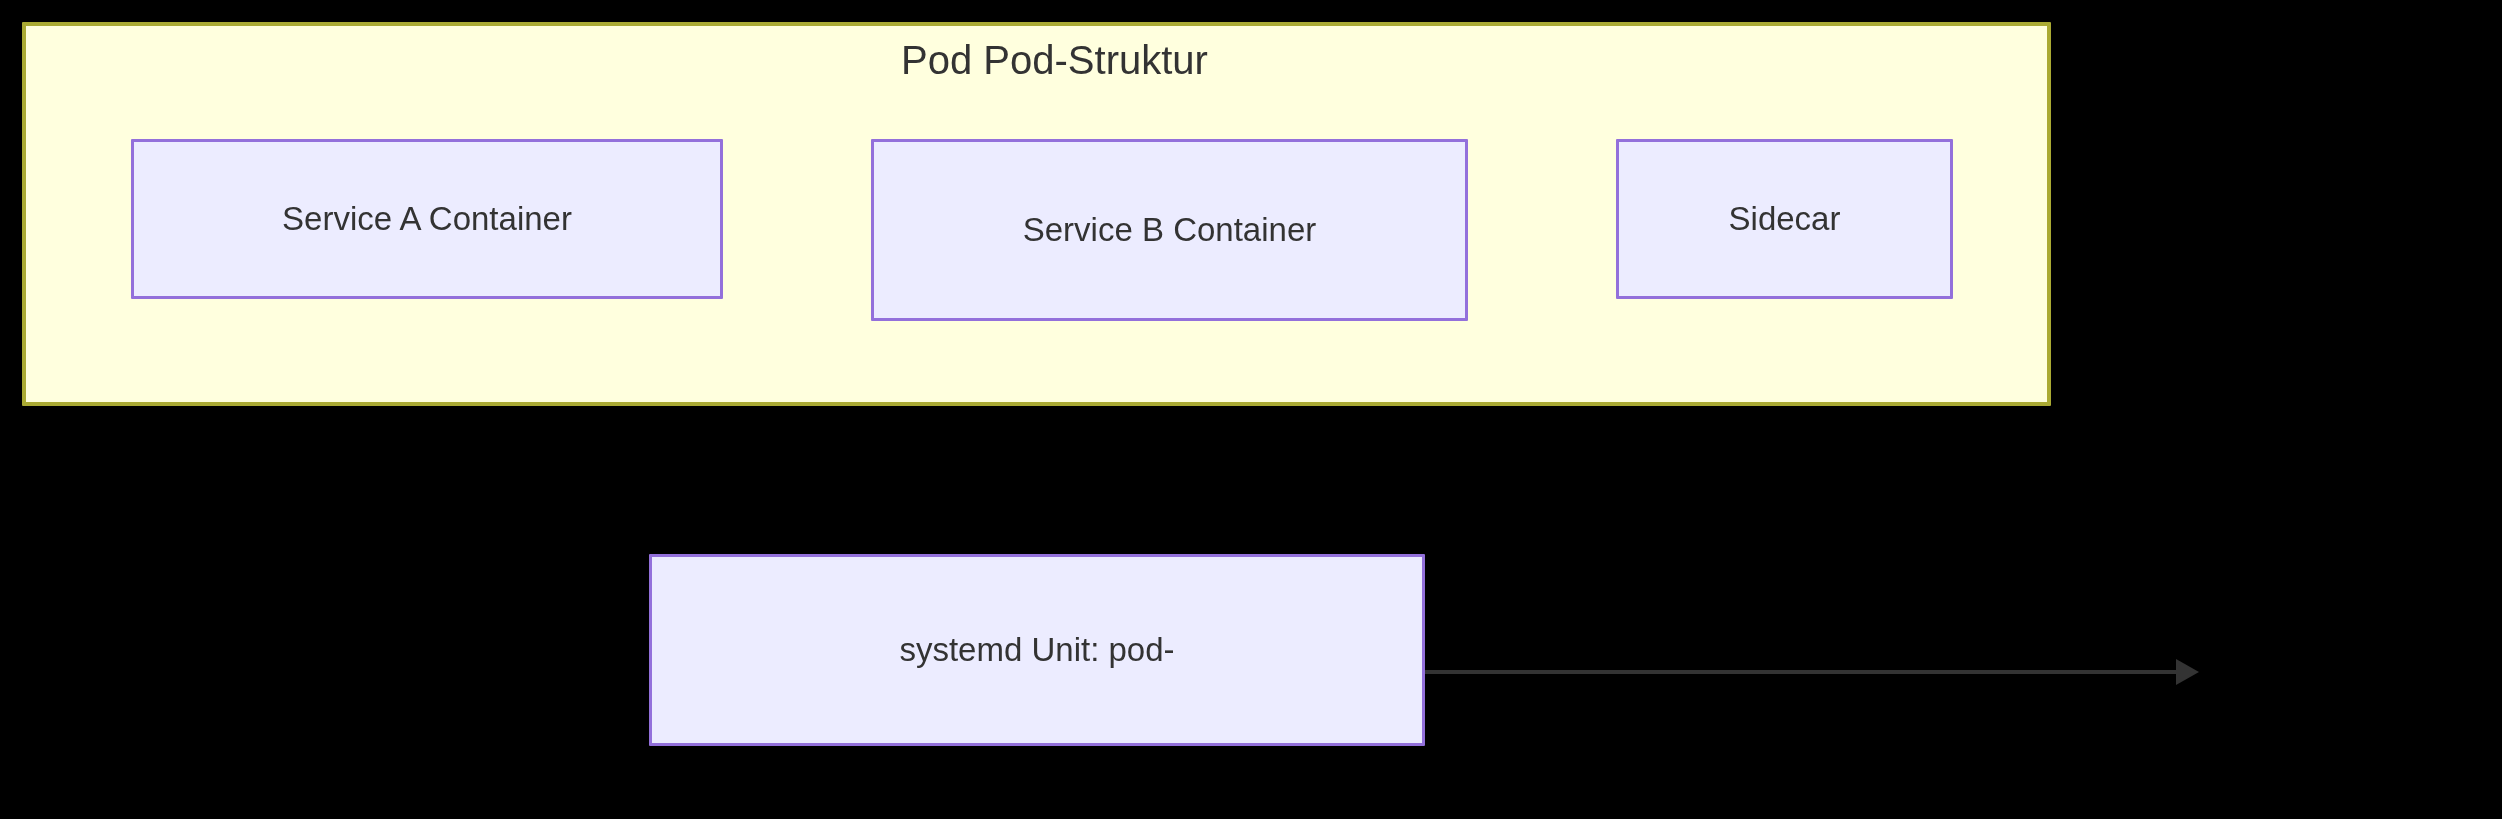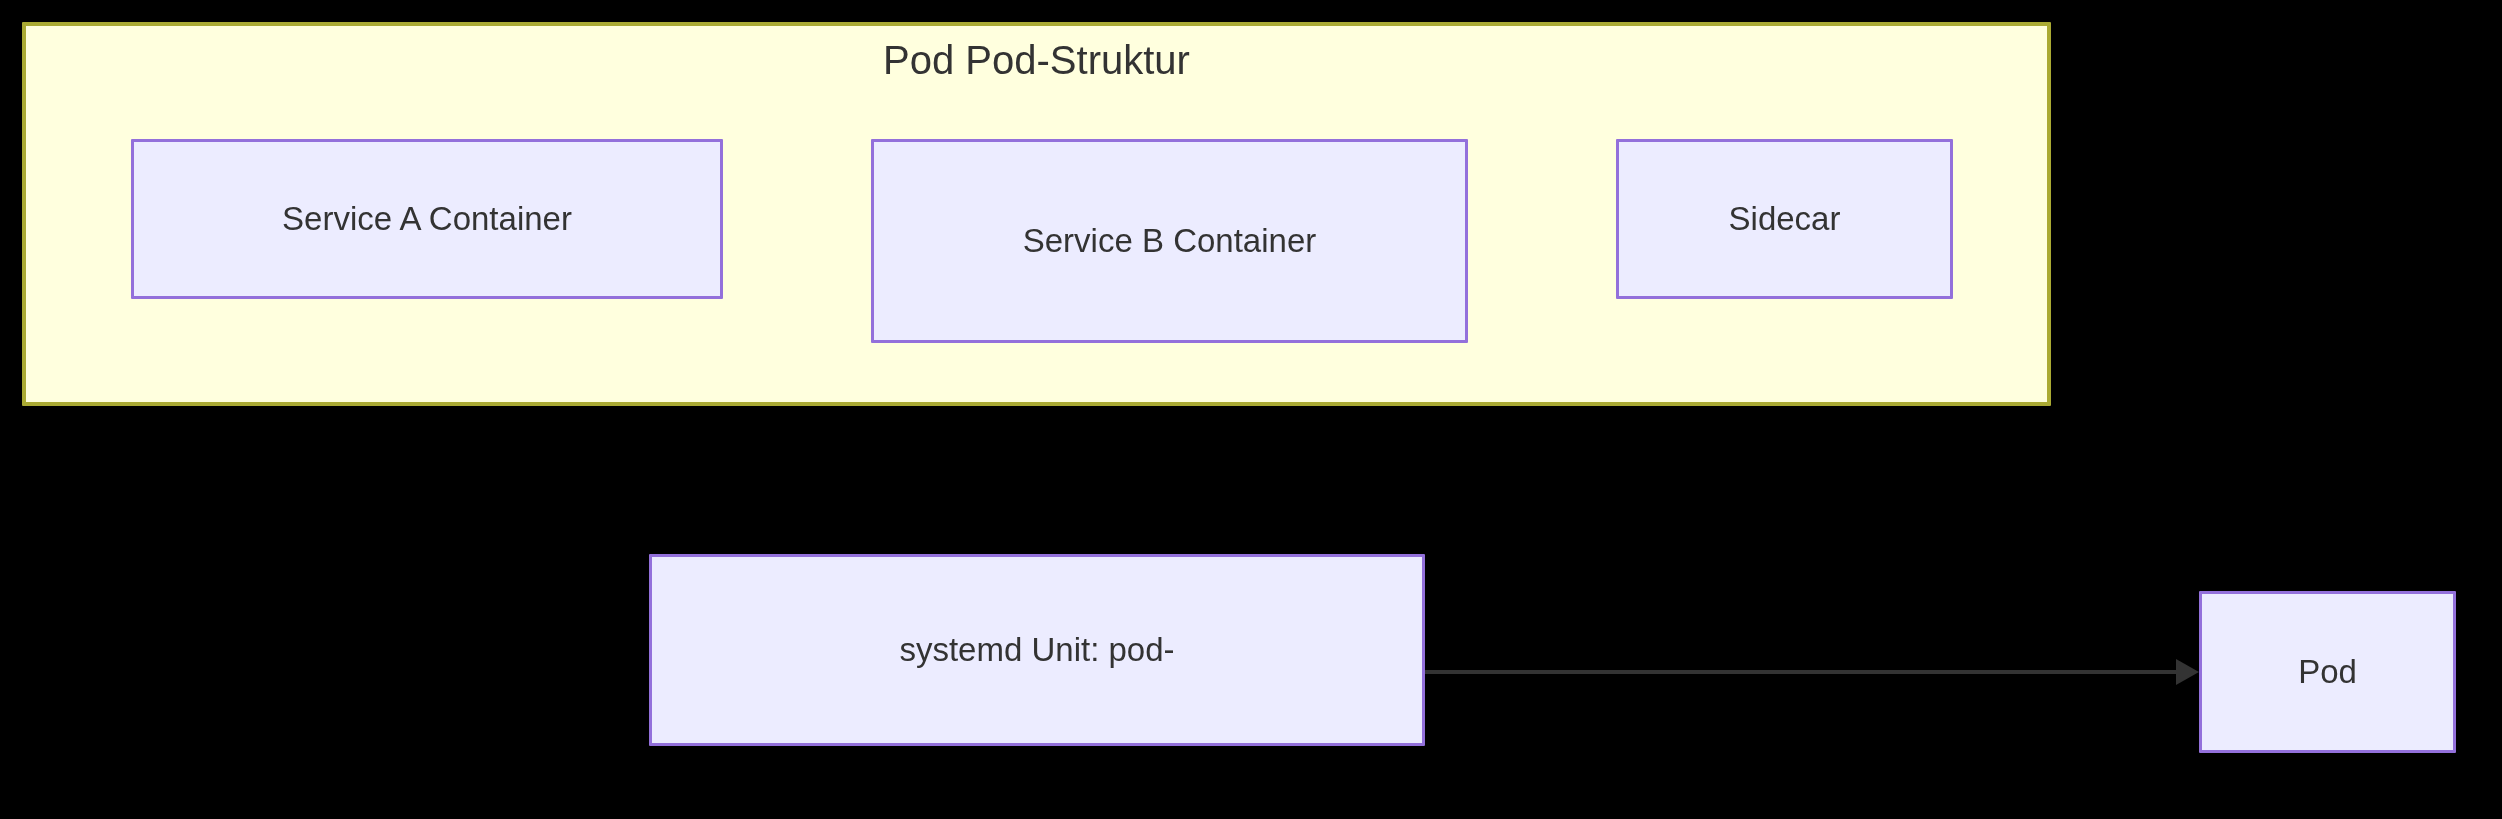--- a/index.html
+++ b/index.html
@@ -31,41 +31,42 @@
   }
   .cluster-title {
     position: absolute;
     left: 0;
     top: 12px;
     width: 100%;
     text-align: center;
     font-size: 40px;
     line-height: 44px;
     color: #333333;
+    padding-left: 18px;
   }
 
   
   .node {
     position: absolute;
     background: #ececff;
     border: 3px solid #9370db;
     box-sizing: border-box;
     display: flex;
     flex-direction: column;
     align-items: center;
     justify-content: center;
     text-align: center;
     font-size: 33px;
     color: #333333;
     border-radius: 1px;
   }
 
   
   .node-service-a { left: 105px; top: 113px; width: 592px; height: 160px; }
-  .node-service-b { left: 845px; top: 113px; width: 597px; height: 204px; }
+  .node-service-b { left: 845px; top: 113px; width: 597px; height: 182px; }
   .node-sidecar   { left: 1590px; top: 113px; width: 337px; height: 160px; }
 
   
   .node-systemd { left: 649px; top: 554px; width: 776px; height: 192px; }
   .node-systemd .node-line { display: block; line-height: 74px; }
   .node-pod { left: 2199px; top: 591px; width: 257px; height: 162px; }
 
   
   .edge-line {
     position: absolute;
@@ -107,17 +108,14 @@
     </div>
   </div>
 
   <div class="node node-systemd">
     <span class="node-line">systemd Unit: pod-</span>
   </div>
 
   <div class="edge-line"></div>
   <div class="edge-arrowhead"></div>
 
-  <div class="node node-pod">
-    <span class="node-label">Pod</span>
-  </div>
 
 </div>
 
 </body></html>

